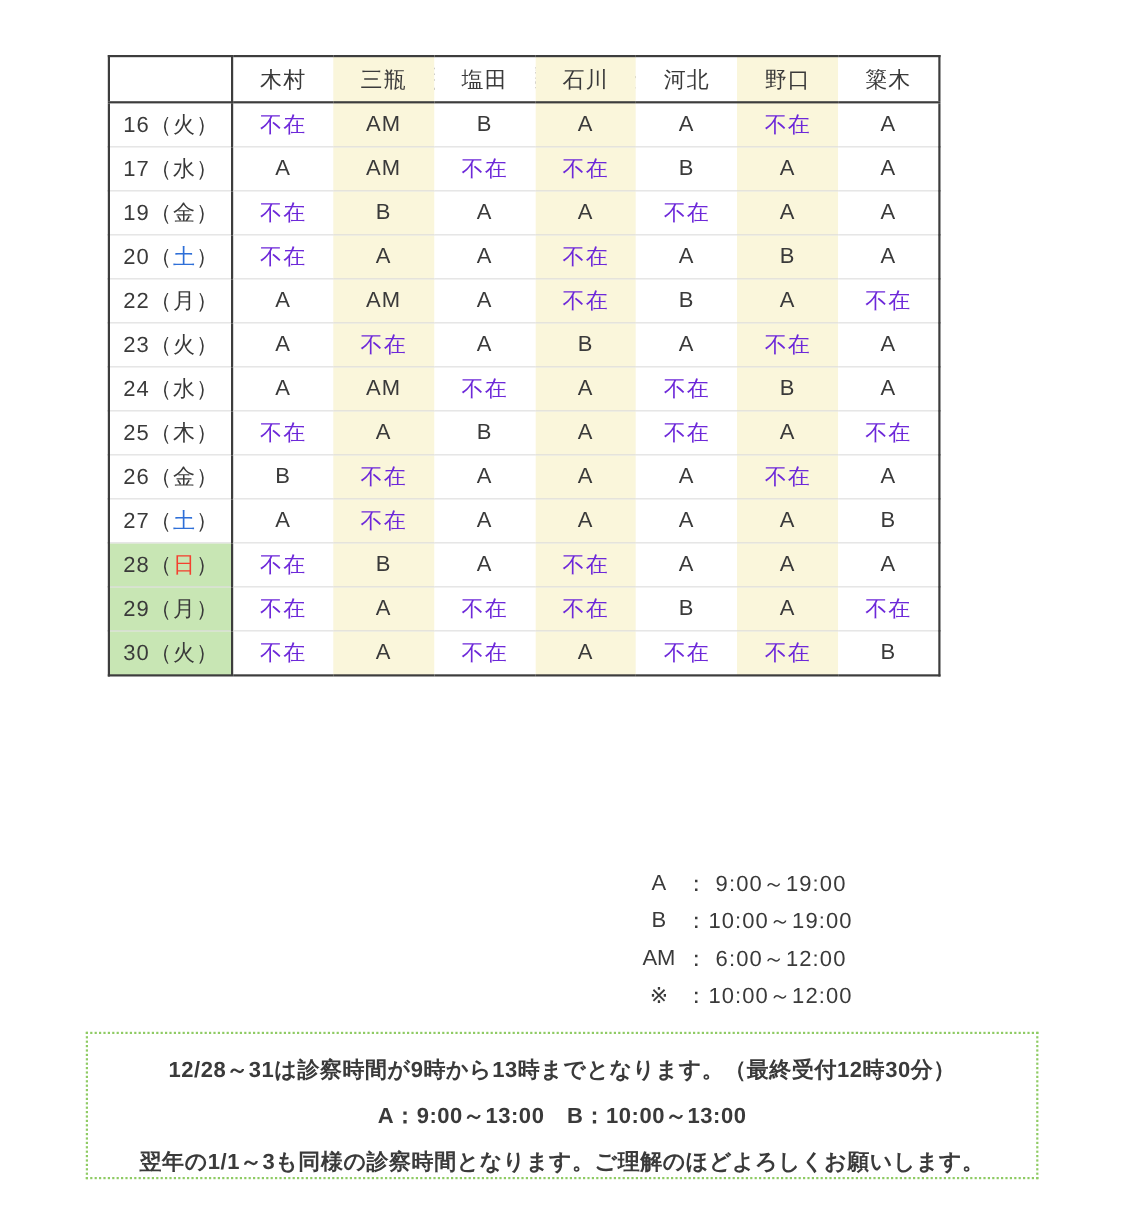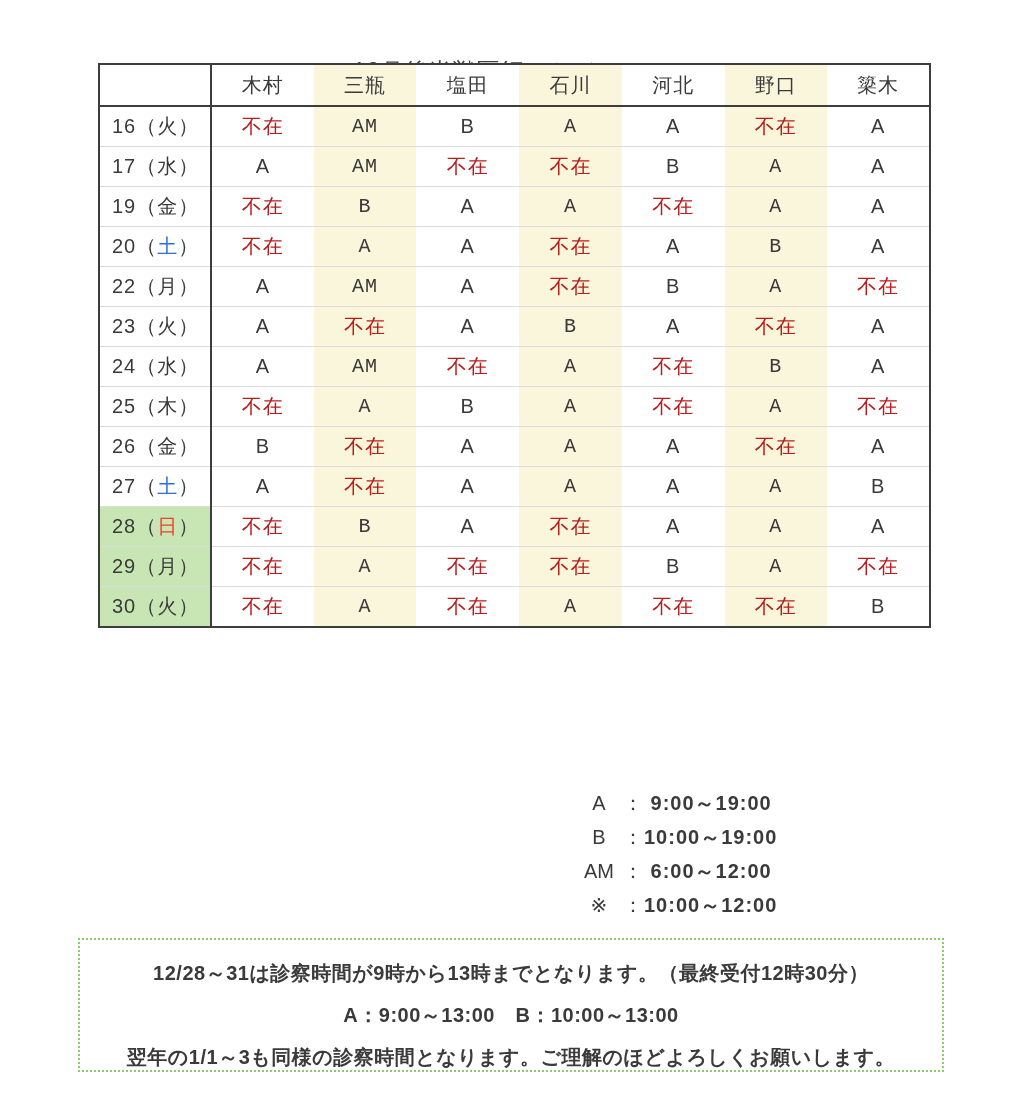--- a/index.html
+++ b/index.html
@@ -6,43 +6,43 @@
   .wrap {
     position:relative; width:1024px; height:1103px; background:#ffffff;
     font-family:"Liberation Sans","DejaVu Sans",sans-serif; color:#3a3a3a;
     overflow:hidden;
   }
   .title {
     position:absolute; top:16px; left:0; width:100%;
     text-align:center; font-size:23px; letter-spacing:1px; color:#404040;margin-top:40px;
   }
   table.sched {
-    position:absolute; left:98px; top:63px; width:833px;
+    position:absolute; left:98px; top:50px; width:757px;
     border-collapse:collapse; table-layout:fixed;
     border:2px solid #3d3d3d;
   }
   table.sched th, table.sched td {
     font-weight:normal; font-size:20px; text-align:center; padding:0;
     letter-spacing:1px;
   }
   table.sched thead th { height:40px; border-bottom:2px solid #3d3d3d; background:#ffffff; }
   table.sched tbody td { height:39px; border-top:1px solid #dcdcdc; background:#ffffff; }
   table.sched col.datecol { width:112px; }
   td.date, th.corner { border-right:2px solid #3d3d3d !important; }
   td.date { text-align:left !important; padding-left:12px !important; letter-spacing:2px; }
-  .hl { background:#FAF6DB !important;font-family:Liberation Mono, monospace; }
-  .absent { color:#b91c1c; }
+  .hl { background:#FAF6DB !important; }
+  .absent { color:#6d28d9; }
   tr.holiday td.date { background:#C8E6B4 !important; }
   .wd-sat { color:#2E6FD8; }
   .wd-sun { color:#F4402F; }
   .legend { position:absolute; left:576px; top:786px; font-size:20px; color:#3a3a3a; }
   .legend-row { display:flex; height:34px; align-items:center; }
   .legend-label { display:inline-block; width:46px; text-align:center; white-space:pre; }
   .legend-colon { display:inline-block; width:22px; text-align:center; }
-  .legend-time { white-space:pre; letter-spacing:1px;font-weight:bold; }
+  .legend-time { white-space:pre; letter-spacing:1px; }
   .notice {
     position:absolute; left:78px; top:938px; width:866px; height:134px;
     box-sizing:border-box; border:2px dotted #8FCB64;
     text-align:center; font-size:20px; color:#3a3a3a;
     padding-top:12px; line-height:42px; letter-spacing:0.5px;font-weight:bold;
   }
 </style>
 </head>
 <body>
 

